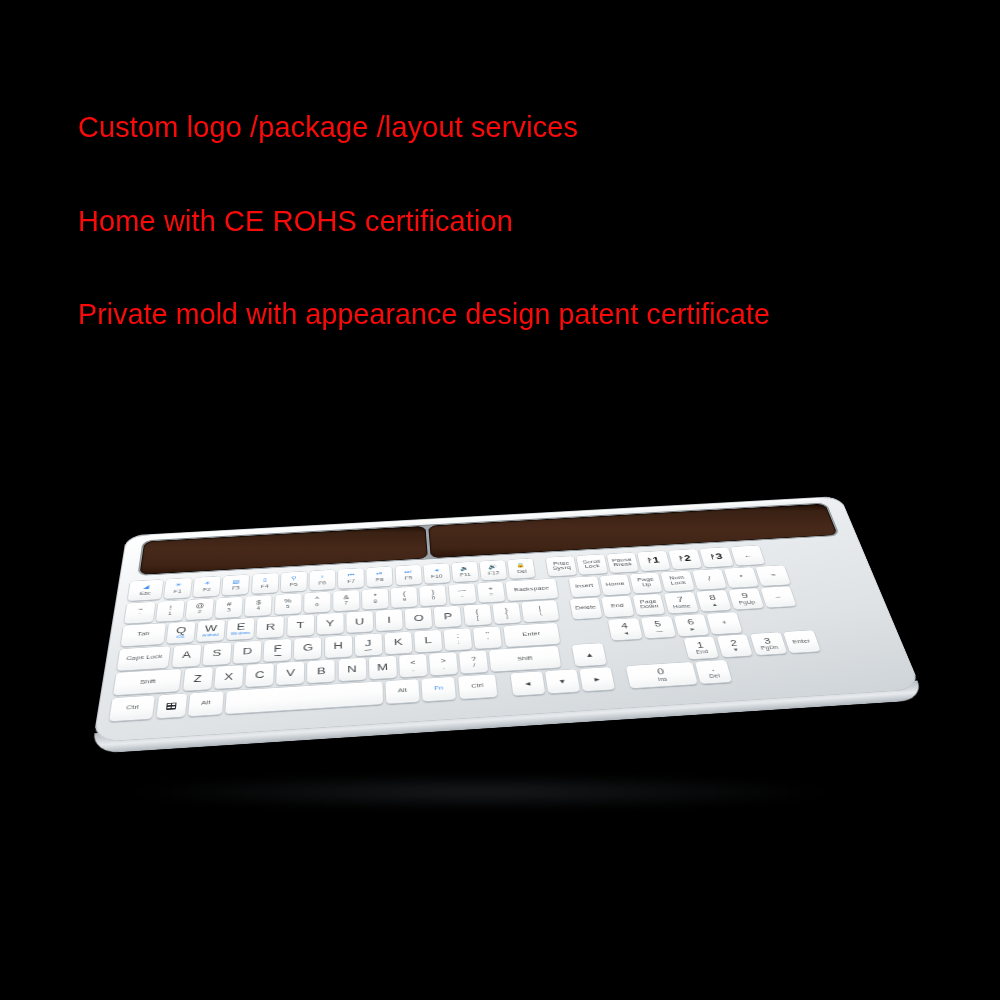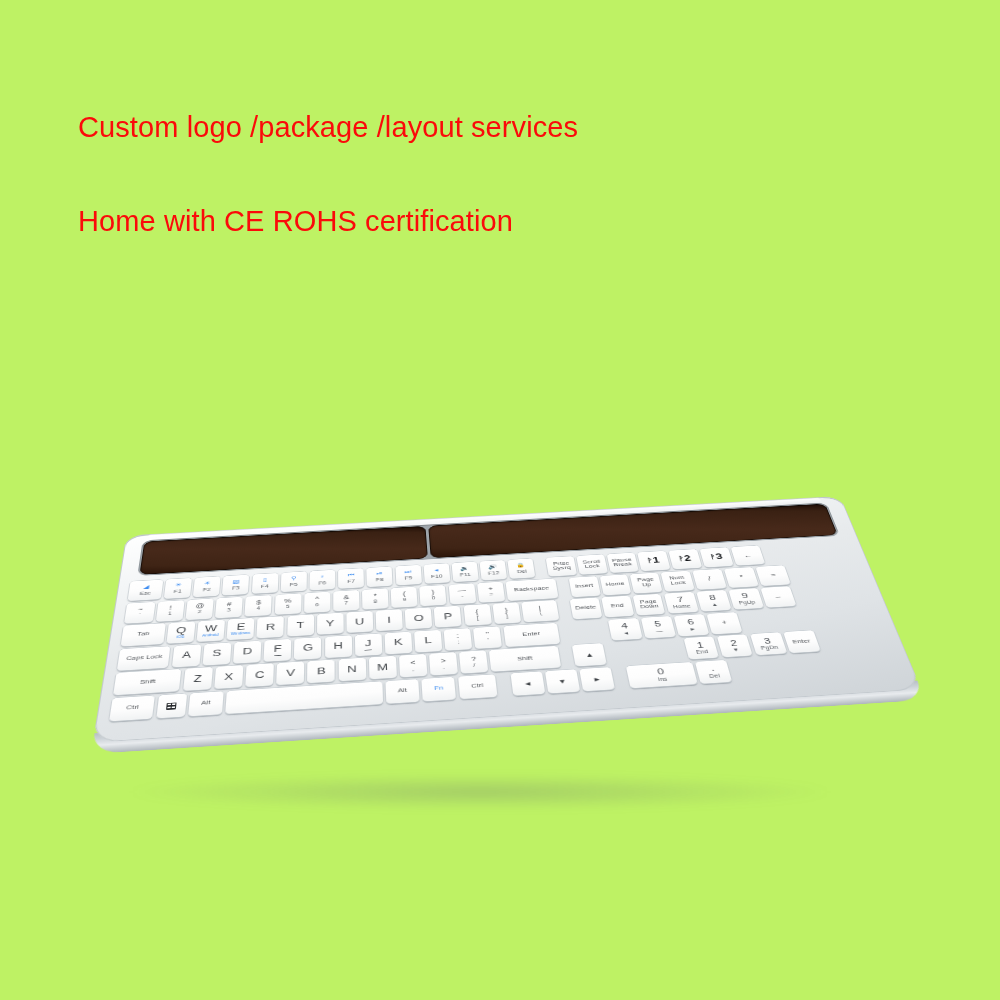--- a/index.html
+++ b/index.html
@@ -4,21 +4,21 @@
 <style>
   * { box-sizing: border-box; }
   html, body {
     margin: 0; padding: 0;
     width: 1000px; height: 1000px;
     background: #ffffff;
     font-family: "Liberation Sans", sans-serif;
     overflow: hidden;
   }
 
-  #stage { position: relative; width: 1000px; height: 1000px; background: #bef264; }
+  #stage { position: relative; width: 1000px; height: 1000px; background: #000000; }
 
   
   .copy-block { position: absolute; left: 78px; top: 112px; width: 910px; }
   .copy-line {
     color: #fb0a0a;
     font-size: 29px;
     line-height: 1.06;
     white-space: nowrap;
     font-weight: 400;
     letter-spacing: .1px;
@@ -158,20 +158,21 @@
   }
 </style>
 </head>
 <body>
 
 <div id="stage">
 
   <div class="copy-block">
     <div class="copy-line l1">Custom logo /package /layout services</div>
     <div class="copy-line l2">Home with CE ROHS certification</div>
+    <div class="copy-line l3">Private mold with appearance design patent certificate</div>
   </div>
 
   <div class="kb-shadow"></div>
 
   <div id="kb-scene">
     <div id="kb-body">
       <div class="chassis"></div>
       <div class="chassis-wall"></div>
       <div class="chassis-glow"></div>
 

